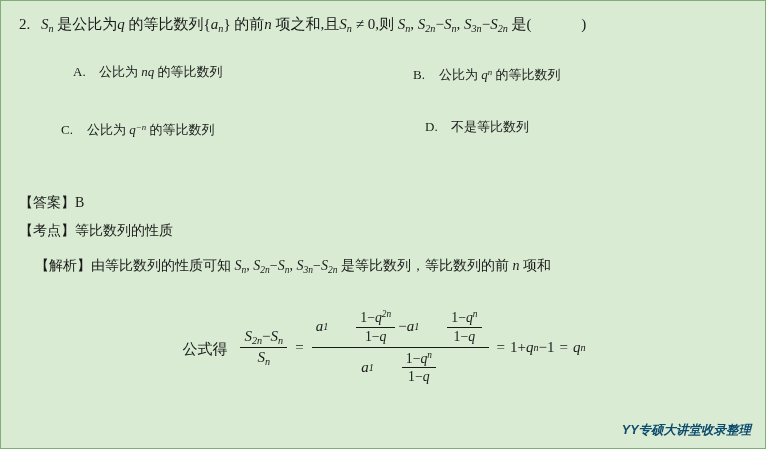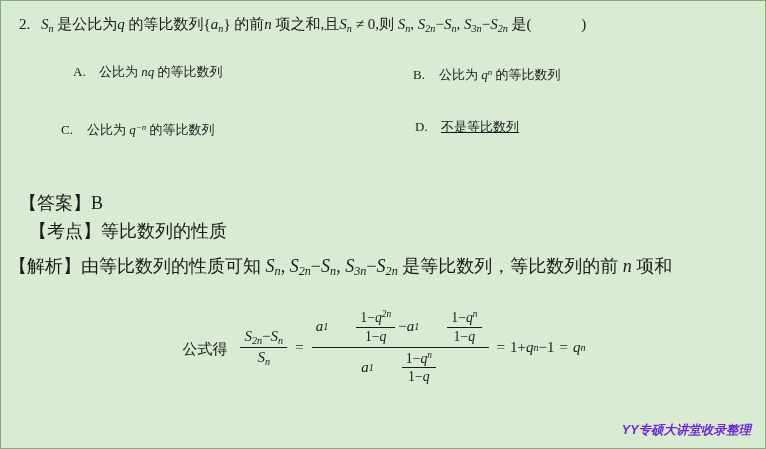--- a/index.html
+++ b/index.html
@@ -56,35 +56,35 @@
   
   .choice {
     position: absolute;
     font-size: 13px;
     line-height: 20px;
     white-space: nowrap;
   }
   .ch-a { top: 61px; left: 72px; }
   .ch-b { top: 61px; left: 412px; }
   .ch-c { top: 116px; left: 60px; }
-  .ch-d { top: 116px; left: 414px; text-decoration: underline; }
+  .ch-d { top: 116px; left: 424px; }
   .ch-e { top: 164px; left: 72px; }
   .ch-label { display: inline-block; width: 26px; font-style: normal; }
 
   
   .blk {
     position: absolute;
-    font-size: 18px;
+    font-size: 14px;
     line-height: 22px;
     left: 18px;
     white-space: nowrap;
   }
   .blk-answer { top: 191px; }
-  .blk-point  { top: 219px; margin-left: 10px; }
-  .blk-analysis { top: 254px; left: 8px; right: 12px; white-space: normal; }
+  .blk-point  { top: 219px; }
+  .blk-analysis { top: 254px; left: 34px; right: 12px; white-space: normal; }
 
   
   .formula-wrap {
     position: absolute;
     top: 306px;
     left: 0;
     width: 766px;
     display: flex;
     justify-content: center;
     align-items: center;
@@ -119,21 +119,21 @@
 
   
   .footer {
     position: absolute;
     right: 14px;
     bottom: 9px;
     font-family: "Liberation Sans", sans-serif;
     font-size: 12.5px;
     font-weight: bold;
     font-style: italic;
-    color: #6d28d9;
+    color: #0c4a6e;
   }
 </style>
 </head>
 <body>
 
 <div class="page">
 
   <div class="q-line">
     <span class="q-num">2.</span><span class="mi">S</span><span class="sub">n</span>
     <span>是公比为</span><span class="mi">q</span>

